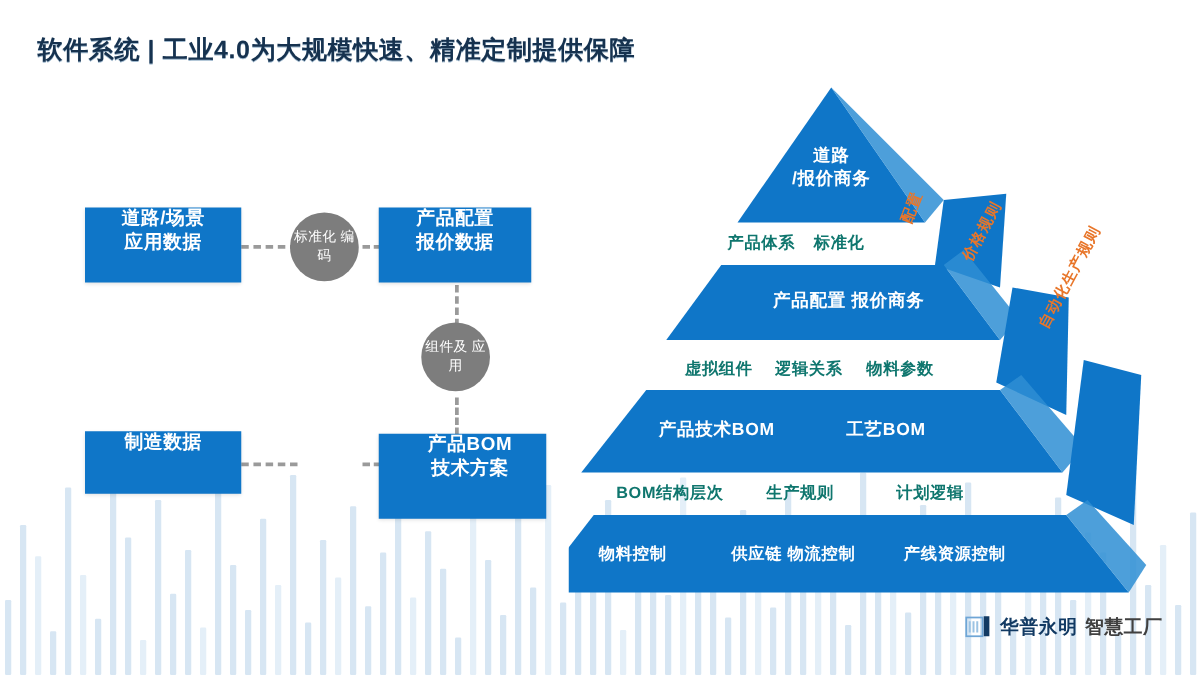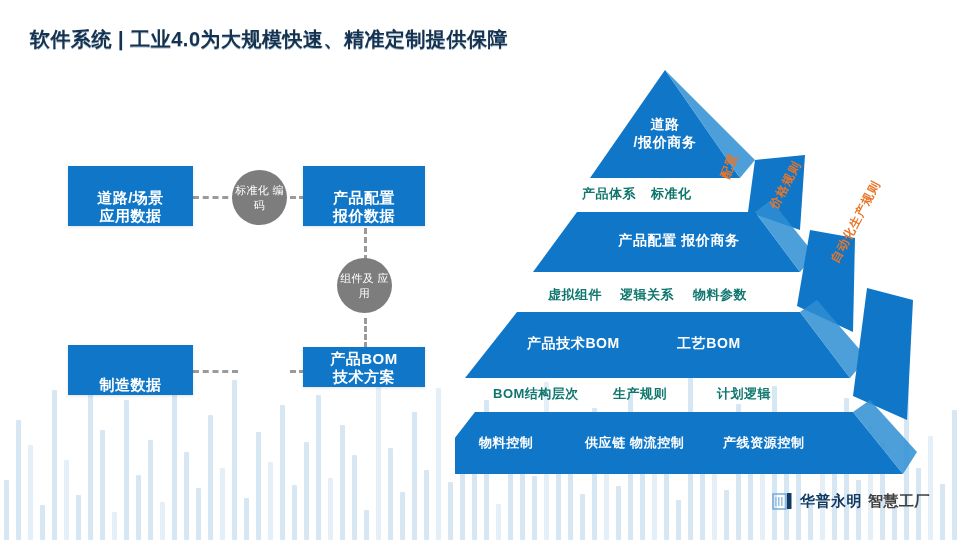--- a/index.html
+++ b/index.html
@@ -19,21 +19,21 @@
   #title-bar{position:absolute;left:30px;top:26px;z-index:6;}
   #title-text{
     font-size:20px;font-weight:bold;color:#16324f;letter-spacing:.5px;white-space:nowrap;
     text-shadow:0 1px 0 #9fb8cd;
   }
 
   
   #flow{position:absolute;left:0;top:0;width:470px;height:540px;z-index:4;}
   .fbox{
     position:absolute;background:#0f76c8;color:#fff;
-    display:flex;align-items:flex-end;justify-content:center;text-align:center;
+    display:flex;align-items:flex-start;justify-content:center;text-align:center;
     font-size:15px;font-weight:bold;line-height:1.25;letter-spacing:.5px;
     box-shadow:0 1px 3px rgba(0,0,0,.12);
   }
   .fbox .l2{display:block;}
   .fcircle{
     position:absolute;background:#7d7d7d;color:#fff;border-radius:50%;
     display:flex;align-items:center;justify-content:center;text-align:center;
     font-size:11px;line-height:1.3;letter-spacing:.3px;
   }
   .dashh{position:absolute;height:0;border-top:3px dashed #9a9a9a;}
@@ -192,21 +192,21 @@
       </div>
     </div>
 
     <div class="fbox" style="left:68px;top:345px;width:125px;height:50px;">
       <div>
         <span>制造数据</span>
       </div>
     </div>
 
 
-    <div class="fbox" style="left:303px;top:347px;width:122px;height:40px;">
+    <div class="fbox" style="left:303px;top:347px;width:122px;height:68px;padding-left:12px;">
       <div>
         <span>产品BOM</span>
         <span class="l2">技术方案</span>
       </div>
     </div>
   </div>
 
   <div id="pyramid">
     <svg width="505" height="430" viewBox="0 0 505 430" aria-hidden="true">
 

